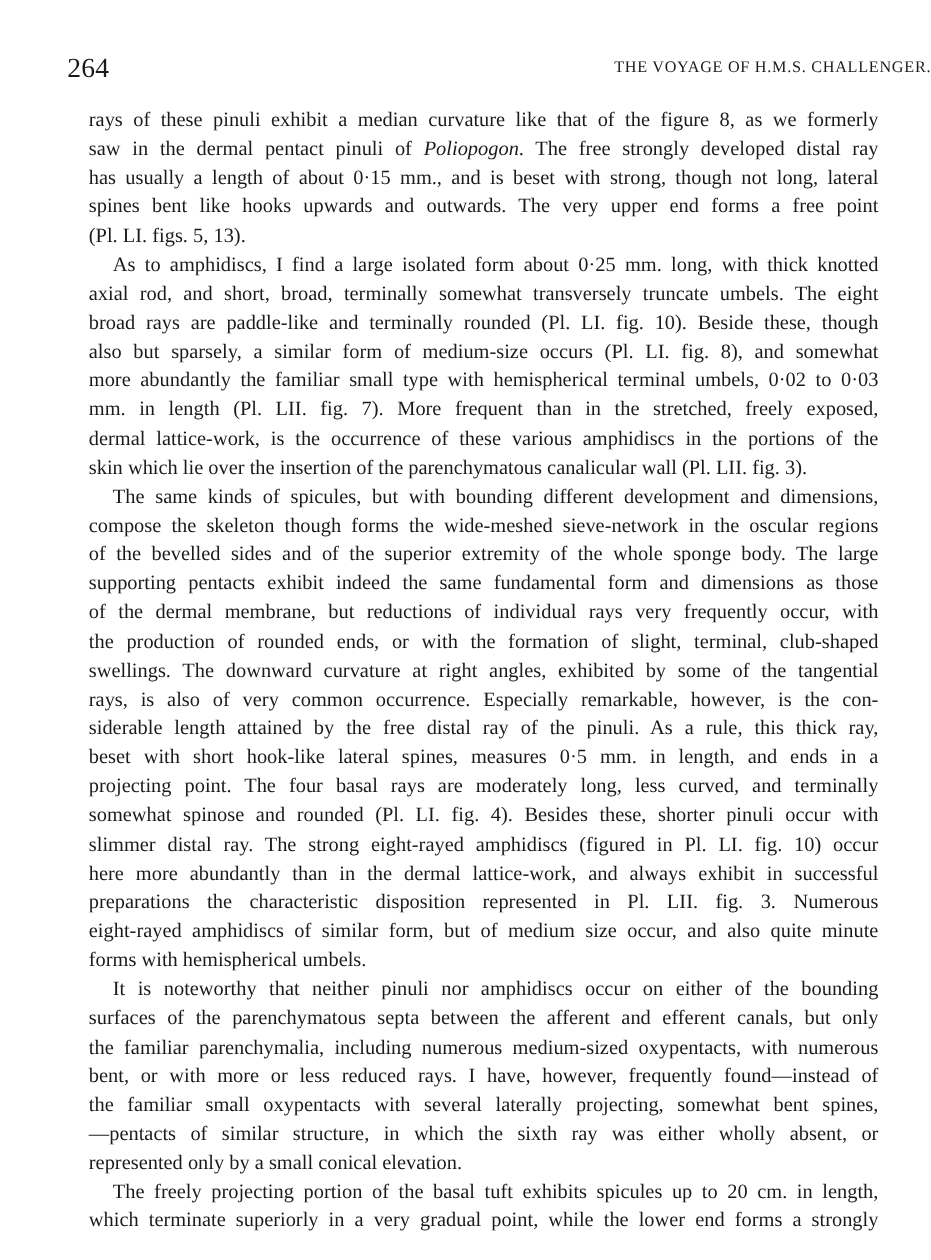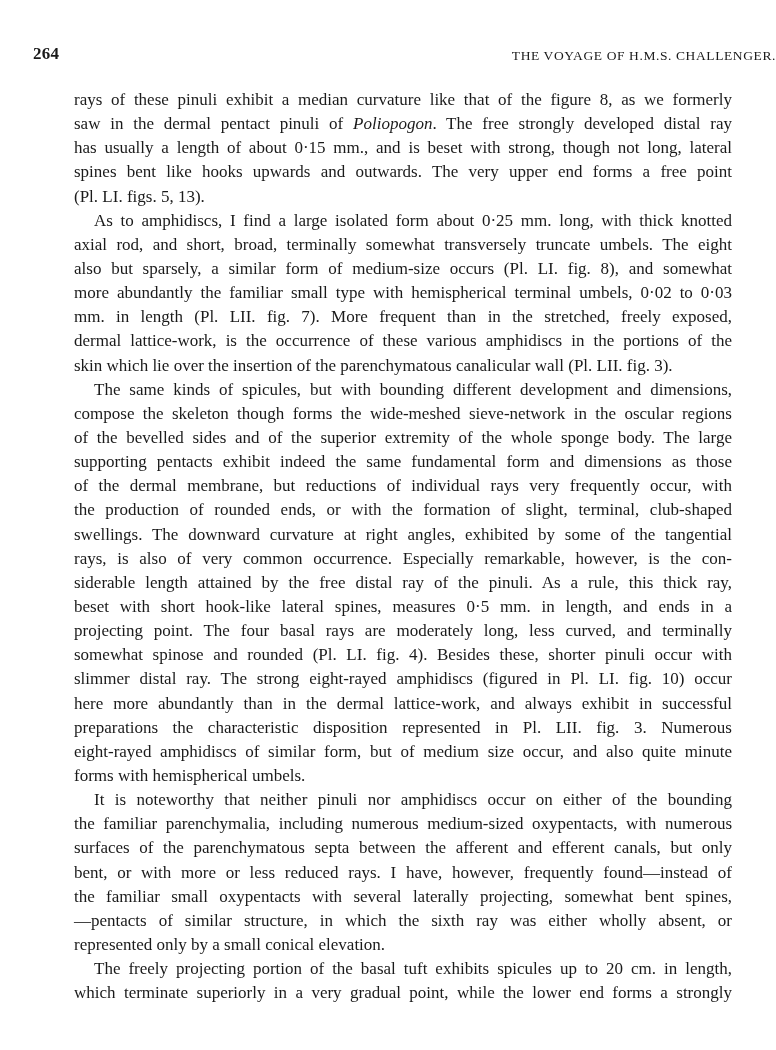--- a/index.html
+++ b/index.html
@@ -2,22 +2,22 @@
 <html><head>
 <meta charset="utf-8">
 <style>
   html, body { margin: 0; padding: 0; background: #ffffff; }
   body {
     width: 776px; height: 1050px; position: relative; overflow: hidden;
     font-family: "Liberation Serif", "DejaVu Serif", serif;
     color: #1a1a1a;
   }
   .page-number {
-    position: absolute; left: 33px; top: 44px;
-    font-size: 17px; font-weight: bold; letter-spacing: 0.2px;
+    position: absolute; left: 56px; top: 44px;
+    font-size: 23px; font-weight: normal; letter-spacing: 0.2px;
   }
   .running-title {
     position: absolute; left: 0; width: 776px; top: 48px;
     text-align: right; font-size: 13.5px; letter-spacing: 0.6px;
     padding-left: 20px; box-sizing: border-box;
   }
   .body-text {
     position: absolute; left: 50px; top: 88px; width: 682px;
     font-size: 17px; line-height: 24.15px; text-align: justify;
   }
@@ -36,20 +36,21 @@
     <p>
       <span class="line">rays of these pinuli exhibit a median curvature like that of the figure 8, as we formerly</span>
       <span class="line">saw in the dermal pentact pinuli of <em>Poliopogon</em>.   The free strongly developed distal ray</span>
       <span class="line">has usually a length of about 0·15 mm., and is beset with strong, though not long, lateral</span>
       <span class="line">spines bent like hooks upwards and outwards.   The very upper end forms a free point</span>
       <span class="line last">(Pl. LI. figs. 5, 13).</span>
     </p>
     <p>
       <span class="line" style="padding-left: 20px;">As to amphidiscs, I find a large isolated form about 0·25 mm. long, with thick knotted</span>
       <span class="line">axial rod, and short, broad, terminally somewhat transversely truncate umbels.   The eight</span>
+      <span class="line">broad rays are paddle-like and terminally rounded (Pl. LI. fig. 10).   Beside these, though</span>
       <span class="line">also but sparsely, a similar form of medium-size occurs (Pl. LI. fig. 8), and somewhat</span>
       <span class="line">more abundantly the familiar small type with hemispherical terminal umbels, 0·02 to 0·03</span>
       <span class="line">mm. in length (Pl. LII. fig. 7).   More frequent than in the stretched, freely exposed,</span>
       <span class="line">dermal lattice-work, is the occurrence of these various amphidiscs in the portions of the</span>
       <span class="line last">skin which lie over the insertion of the parenchymatous canalicular wall (Pl. LII. fig. 3).</span>
     </p>
     <p>
       <span class="line" style="padding-left: 20px;">The same kinds of spicules, but with bounding different development and dimensions,</span>
       <span class="line">compose the skeleton though forms the wide-meshed sieve-network in the oscular regions</span>
       <span class="line">of the bevelled sides and of the superior extremity of the whole sponge body.   The large</span>
@@ -63,22 +64,22 @@
       <span class="line">projecting point.   The four basal rays are moderately long, less curved, and terminally</span>
       <span class="line">somewhat spinose and rounded (Pl. LI. fig. 4).   Besides these, shorter pinuli occur with</span>
       <span class="line">slimmer distal ray.   The strong eight-rayed amphidiscs (figured in Pl. LI. fig. 10) occur</span>
       <span class="line">here more abundantly than in the dermal lattice-work, and always exhibit in successful</span>
       <span class="line">preparations the characteristic disposition represented in Pl. LII. fig. 3.   Numerous</span>
       <span class="line">eight-rayed amphidiscs of similar form, but of medium size occur, and also quite minute</span>
       <span class="line last">forms with hemispherical umbels.</span>
     </p>
     <p>
       <span class="line" style="padding-left: 20px;">It is noteworthy that neither pinuli nor amphidiscs occur on either of the bounding</span>
+      <span class="line">surfaces of the parenchymatous septa between the afferent and efferent canals, but only</span>
       <span class="line">the familiar parenchymalia, including numerous medium-sized oxypentacts, with numerous</span>
-      <span class="line">surfaces of the parenchymatous septa between the afferent and efferent canals, but only</span>
       <span class="line">bent, or with more or less reduced rays.   I have, however, frequently found—instead of</span>
       <span class="line">the familiar small oxypentacts with several laterally projecting, somewhat bent spines,</span>
       <span class="line">—pentacts of similar structure, in which the sixth ray was either wholly absent, or</span>
       <span class="line last">represented only by a small conical elevation.</span>
     </p>
     <p>
       <span class="line" style="padding-left: 20px;">The freely projecting portion of the basal tuft exhibits spicules up to 20 cm. in length,</span>
       <span class="line">which terminate superiorly in a very gradual point, while the lower end forms a strongly</span>
     </p>
   </div>

